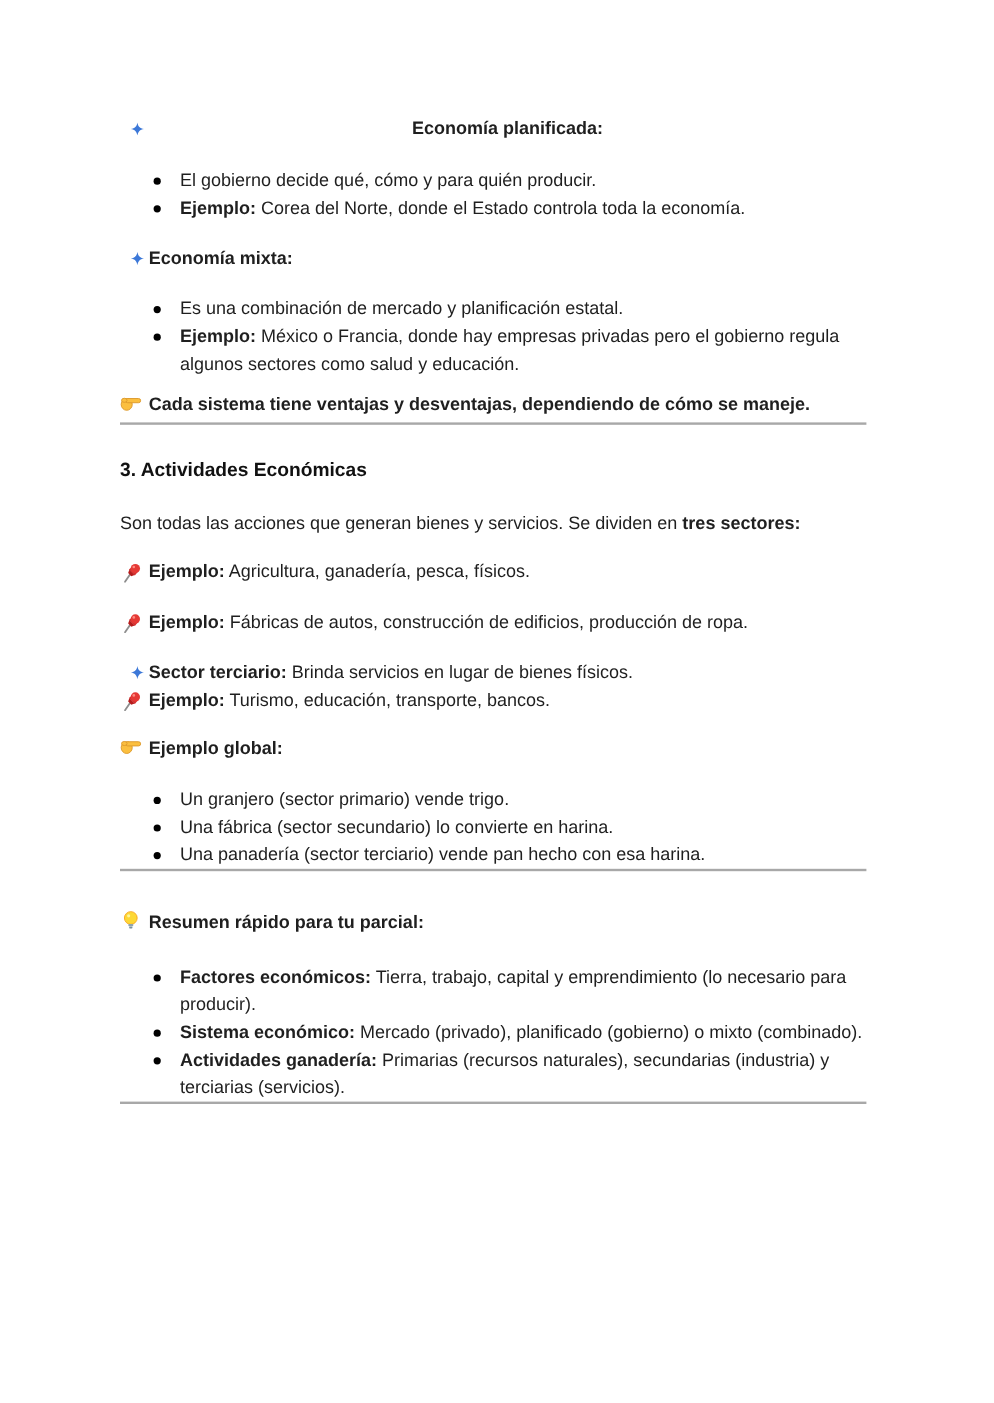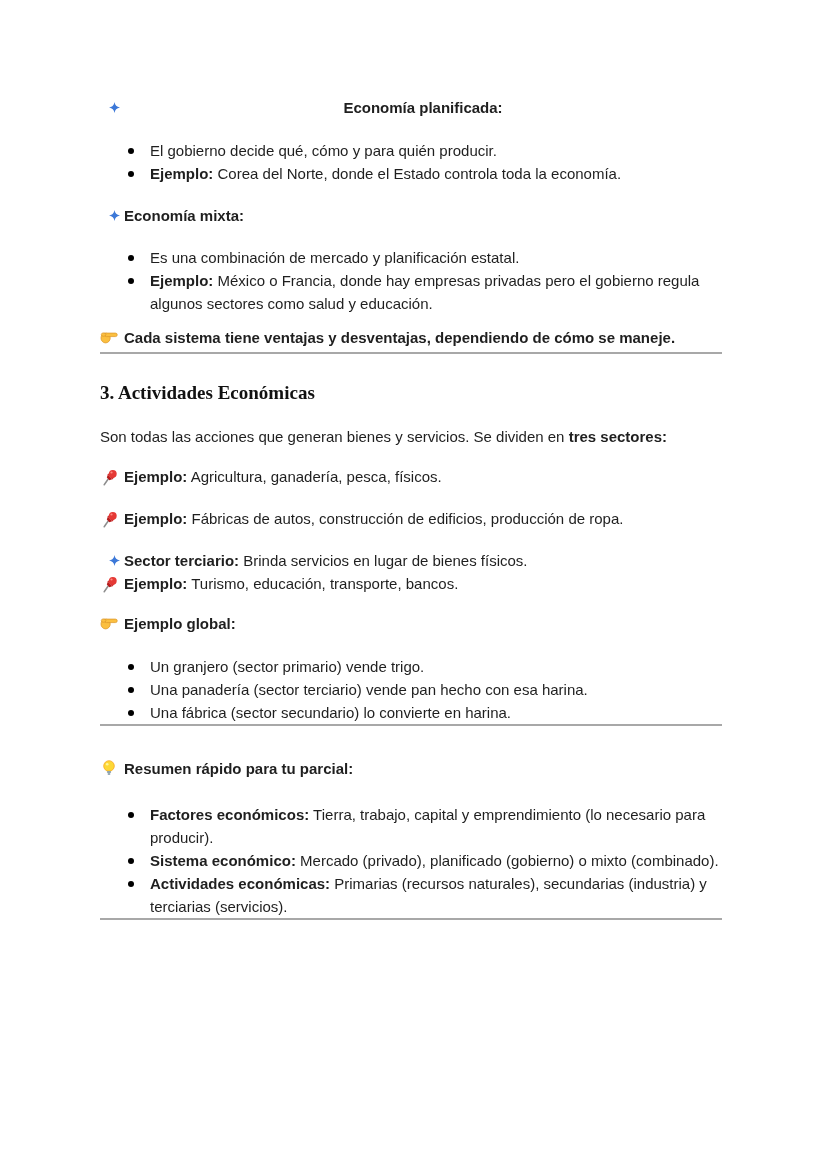--- a/index.html
+++ b/index.html
@@ -10,23 +10,22 @@
     font-family:"Liberation Sans","DejaVu Sans",sans-serif;
     color:#1f1f1f;
     overflow:hidden;
   }
   .content{
     position:absolute;left:100px;top:0;width:622px;
     font-size:15px;line-height:23px;
   }
   .b{font-weight:bold;}
   h2.doc-h{
-    font-size:19px;line-height:26px;font-weight:bold;color:#111;
+    font-size:16px;line-height:26px;font-weight:bold;color:#111;
     margin:26px 0 0 0;
-    font-family:Liberation Serif, serif;
   }
   p{margin:0;}
   .li{display:flex;align-items:flex-start;}
   .marker-diamond{flex:0 0 24px;padding-left:9px;box-sizing:border-box;}
   .marker-diamond svg{display:block;margin-top:6px;}
   .marker-disc{flex:0 0 50px;padding-left:28px;box-sizing:border-box;}
   .disc{display:block;width:6px;height:6px;border-radius:50%;background:#000;margin-top:9px;}
   .marker-pin{flex:0 0 24px;padding-left:1px;box-sizing:border-box;}
   .marker-pin svg{display:block;margin-top:3px;}
   .li-text{flex:1 1 auto;min-width:0;}
@@ -175,27 +174,27 @@
       <div class="li">
         <span class="marker-disc">
             <span class="disc"></span>
           </span>
         <span class="li-text">Un granjero (sector primario) vende trigo.</span>
       </div>
       <div class="li">
         <span class="marker-disc">
             <span class="disc"></span>
           </span>
+        <span class="li-text">Una fábrica (sector secundario) lo convierte en harina.</span>
+      </div>
+      <div class="li">
+        <span class="marker-disc">
+            <span class="disc"></span>
+          </span>
         <span class="li-text">Una panadería (sector terciario) vende pan hecho con esa harina.</span>
-      </div>
-      <div class="li">
-        <span class="marker-disc">
-            <span class="disc"></span>
-          </span>
-        <span class="li-text">Una fábrica (sector secundario) lo convierte en harina.</span>
       </div>
     </div>
 
     <hr class="divider mt-hr2">
 
     <p class="b mt-resumen"><span class="inline-ico"><svg width="18" height="18" viewBox="0 0 18 18">
             <circle cx="9" cy="7" r="5.3" fill="#fdd835" stroke="#f9a825" stroke-width="0.8"></circle>
             <circle cx="7.2" cy="5.2" r="1.3" fill="#fff59d"></circle>
             <rect x="6.9" y="11.9" width="4.2" height="2.1" rx="0.9" fill="#90a4ae"></rect>
             <rect x="7.6" y="14.2" width="2.8" height="1.5" rx="0.7" fill="#78909c"></rect>
@@ -211,20 +210,20 @@
       <div class="li">
         <span class="marker-disc">
             <span class="disc"></span>
           </span>
         <span class="li-text"><span class="b">Sistema económico:</span><span> Mercado (privado), planificado (gobierno) o mixto (combinado).</span></span>
       </div>
       <div class="li">
         <span class="marker-disc">
             <span class="disc"></span>
           </span>
-        <span class="li-text"><span class="b">Actividades económicas:</span><span> Primarias (recursos naturales), secundarias (industria) y terciarias (servicios).</span></span>
+        <span class="li-text"><span class="b">Actividades ganadería:</span><span> Primarias (recursos naturales), secundarias (industria) y terciarias (servicios).</span></span>
       </div>
     </div>
 
     <hr class="divider mt-hr3">
 
   </div>
 </div>
 
 </body></html>

